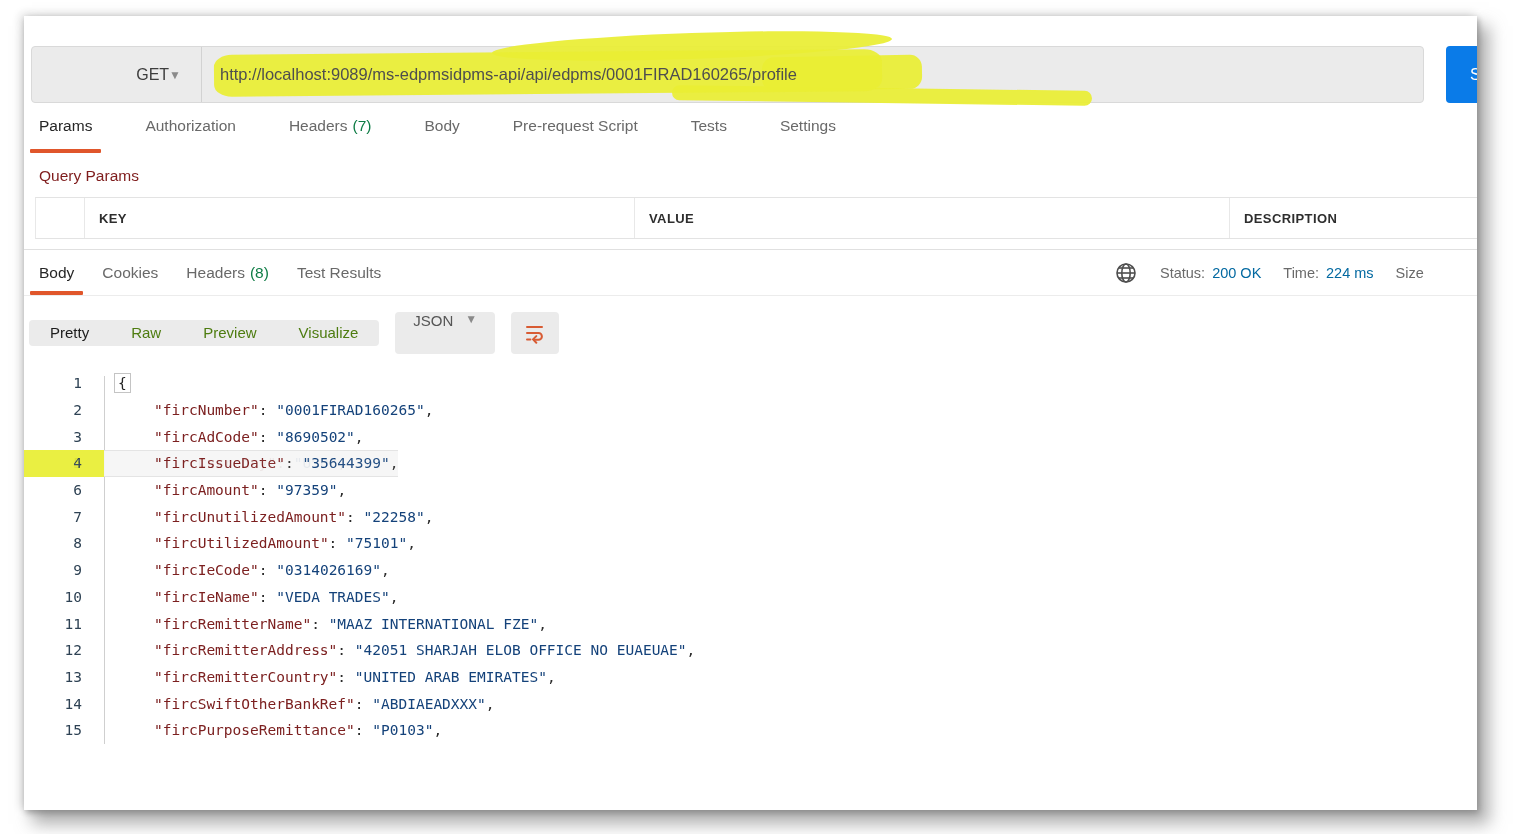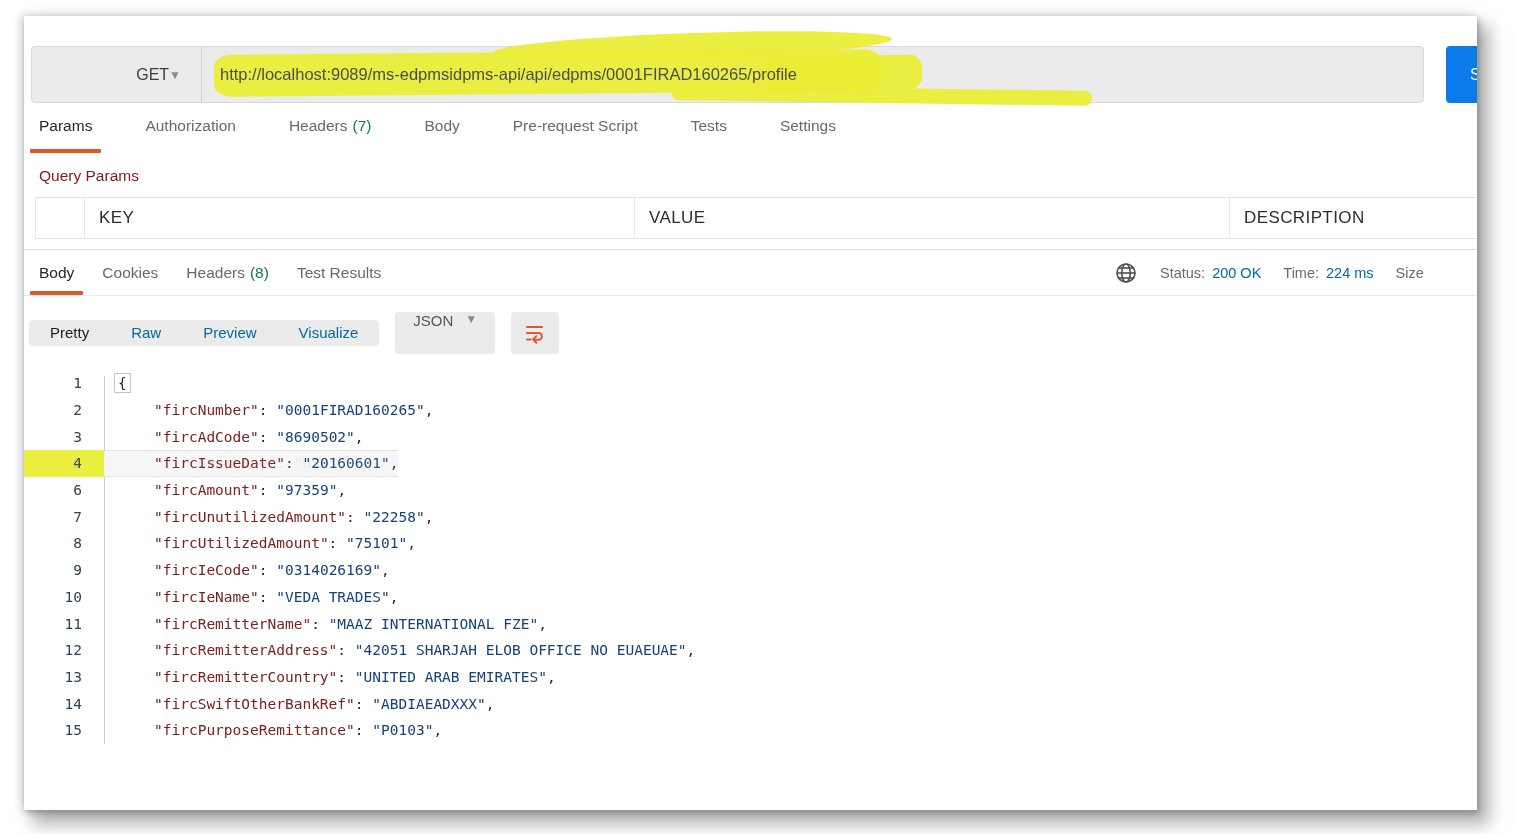--- a/index.html
+++ b/index.html
@@ -51,21 +51,21 @@
     background:#e0562b; border-radius:1px;
   }
 
   .qp-title { margin:14px 0 12px 15px; font-size:15.5px; color:#7f1d1d; }
 
   
   .p-table { display:flex; height:42px; margin-left:11px;
              border-top:1px solid #e3e3e3; border-bottom:1px solid #e3e3e3;
              border-left:1px solid #e8e8e8; }
   .p-col { display:flex; align-items:center; padding-left:14px;
-           font-size:17px; font-weight:normal; letter-spacing:.4px; color:#2e2e2e;
+           font-size:13px; font-weight:bold; letter-spacing:.4px; color:#2e2e2e;
            border-right:1px solid #e8e8e8; }
   .p-c0 { width:49px; padding-left:0; }
   .p-key { width:550px; }
   .p-val { width:595px; }
   .p-desc { flex:1; border-right:none; }
   .sec-divider { margin-top:10px; border-top:1px solid #e0e0e0; }
 
   
   .resp-row { position:relative; display:flex; align-items:flex-end; gap:28px;
               padding-left:15px; height:46px; border-bottom:1px solid #ececec; }
@@ -73,21 +73,21 @@
   .resp-meta { position:absolute; left:1090px; top:0; height:100%;
                display:flex; align-items:center; gap:22px; white-space:nowrap; font-size:14.5px; }
   .meta-pair { display:flex; gap:7px; }
   .meta-lab { color:#6a6a6a; }
   .meta-val { color:#0369a1; }
   .globe { width:24px; height:24px; cursor:pointer; }
 
   
   .viewer-row { display:flex; gap:16px; align-items:center; margin:16px 0 0 5px; height:42px; }
   .mode-group { display:flex; background:#ebebeb; border-radius:4px; height:26px; align-items:center; }
-  .mode { padding:0 21px; font-size:15px; color:#0369a1; cursor:pointer; line-height:42px; }
+  .mode { padding:0 21px; font-size:15px; color:#4d7c0f; cursor:pointer; line-height:42px; }
   .mode.active { color:#1c1c1c; }
   .fmt-pill { display:flex; align-items:flex-start; gap:12px; background:#ebebeb; border-radius:4px;
               height:42px; padding:0 18px; font-size:15px; color:#555; cursor:pointer; }
   .wrap-btn { width:48px; height:42px; background:#ebebeb; border-radius:4px; border:none;
               display:flex; align-items:center; justify-content:center; cursor:pointer; }
 
   
   .code { position:relative; margin-top:16px; font-family:"DejaVu Sans Mono", monospace;
           font-size:14.5px; color:#232323; }
   .gutter-rule { position:absolute; left:80px; top:6px; bottom:0; width:1px; background:#cfcfcf; }
@@ -209,21 +209,21 @@
       <span class="lc pair"><span class="tok-key">fircNumber</span><span class="tok-sep"></span><span class="tok-val">0001FIRAD160265</span><span class="tok-comma"></span></span>
     </div>
 
     <div class="cline">
       <span class="ln">3</span>
       <span class="lc pair"><span class="tok-key">fircAdCode</span><span class="tok-sep"></span><span class="tok-val">8690502</span><span class="tok-comma"></span></span>
     </div>
 
     <div class="cline hl">
       <span class="ln">4</span>
-      <span class="lc pair"><span class="tok-key">fircIssueDate</span><span class="tok-sep"></span><span class="tok-val">20160601</span><span class="tok-comma"></span></span>
+      <span class="lc pair"><span class="tok-key">fircIssueDate</span><span class="tok-sep"></span><span class="tok-val">35644399</span><span class="tok-comma"></span></span>
     </div>
 
     <div class="cline">
       <span class="ln">5</span>
       <span class="lc pair"><span class="tok-key">fircCurrency</span><span class="tok-sep"></span><span class="tok-val">USD</span><span class="tok-comma"></span></span>
     </div>
 
     <div class="cline">
       <span class="ln">6</span>
       <span class="lc pair"><span class="tok-key">fircAmount</span><span class="tok-sep"></span><span class="tok-val">97359</span><span class="tok-comma"></span></span>

